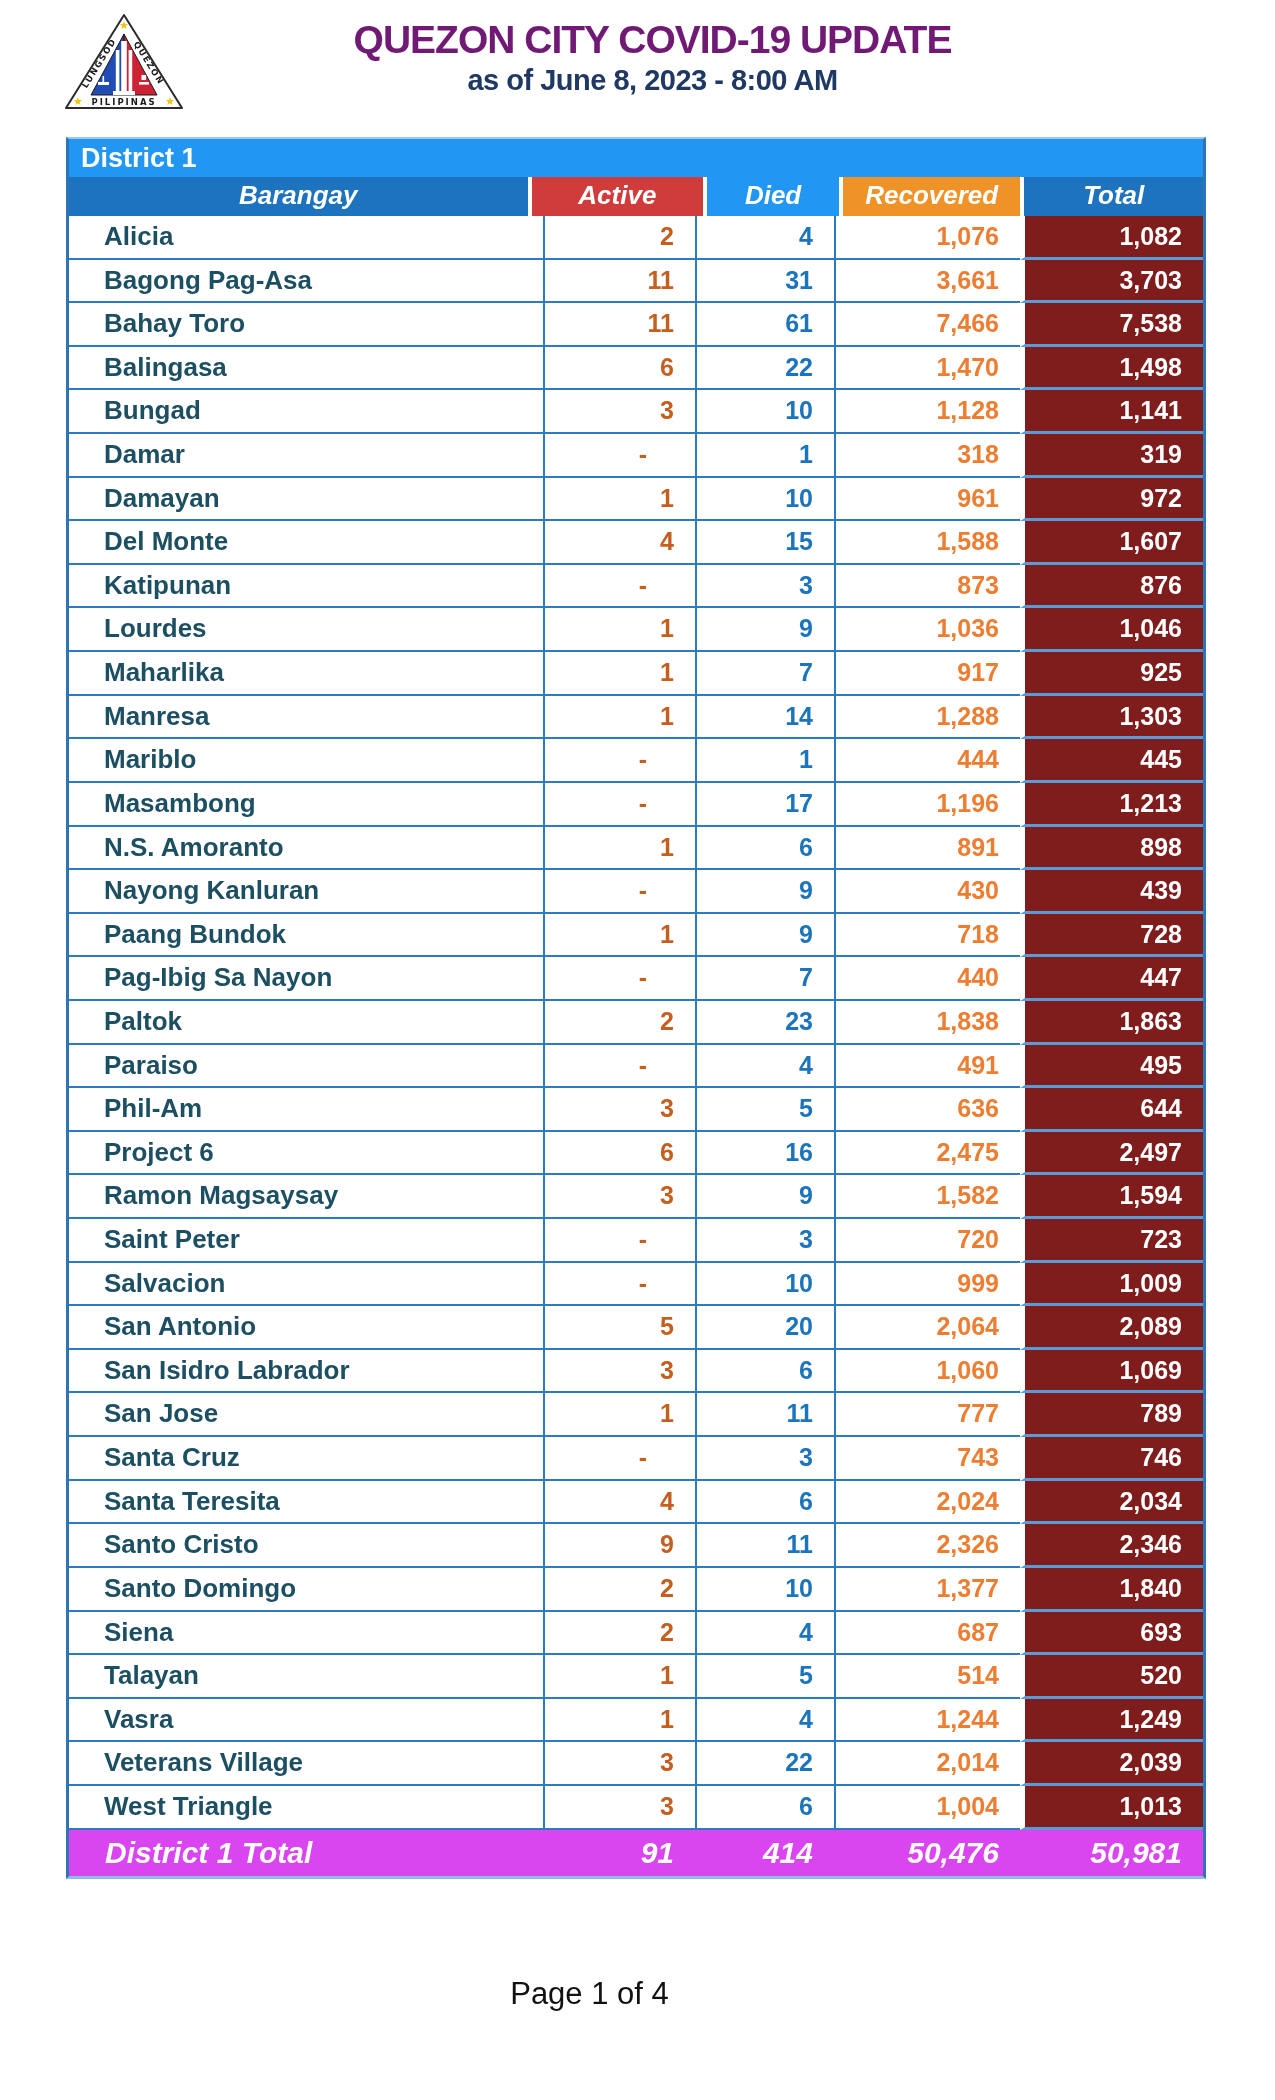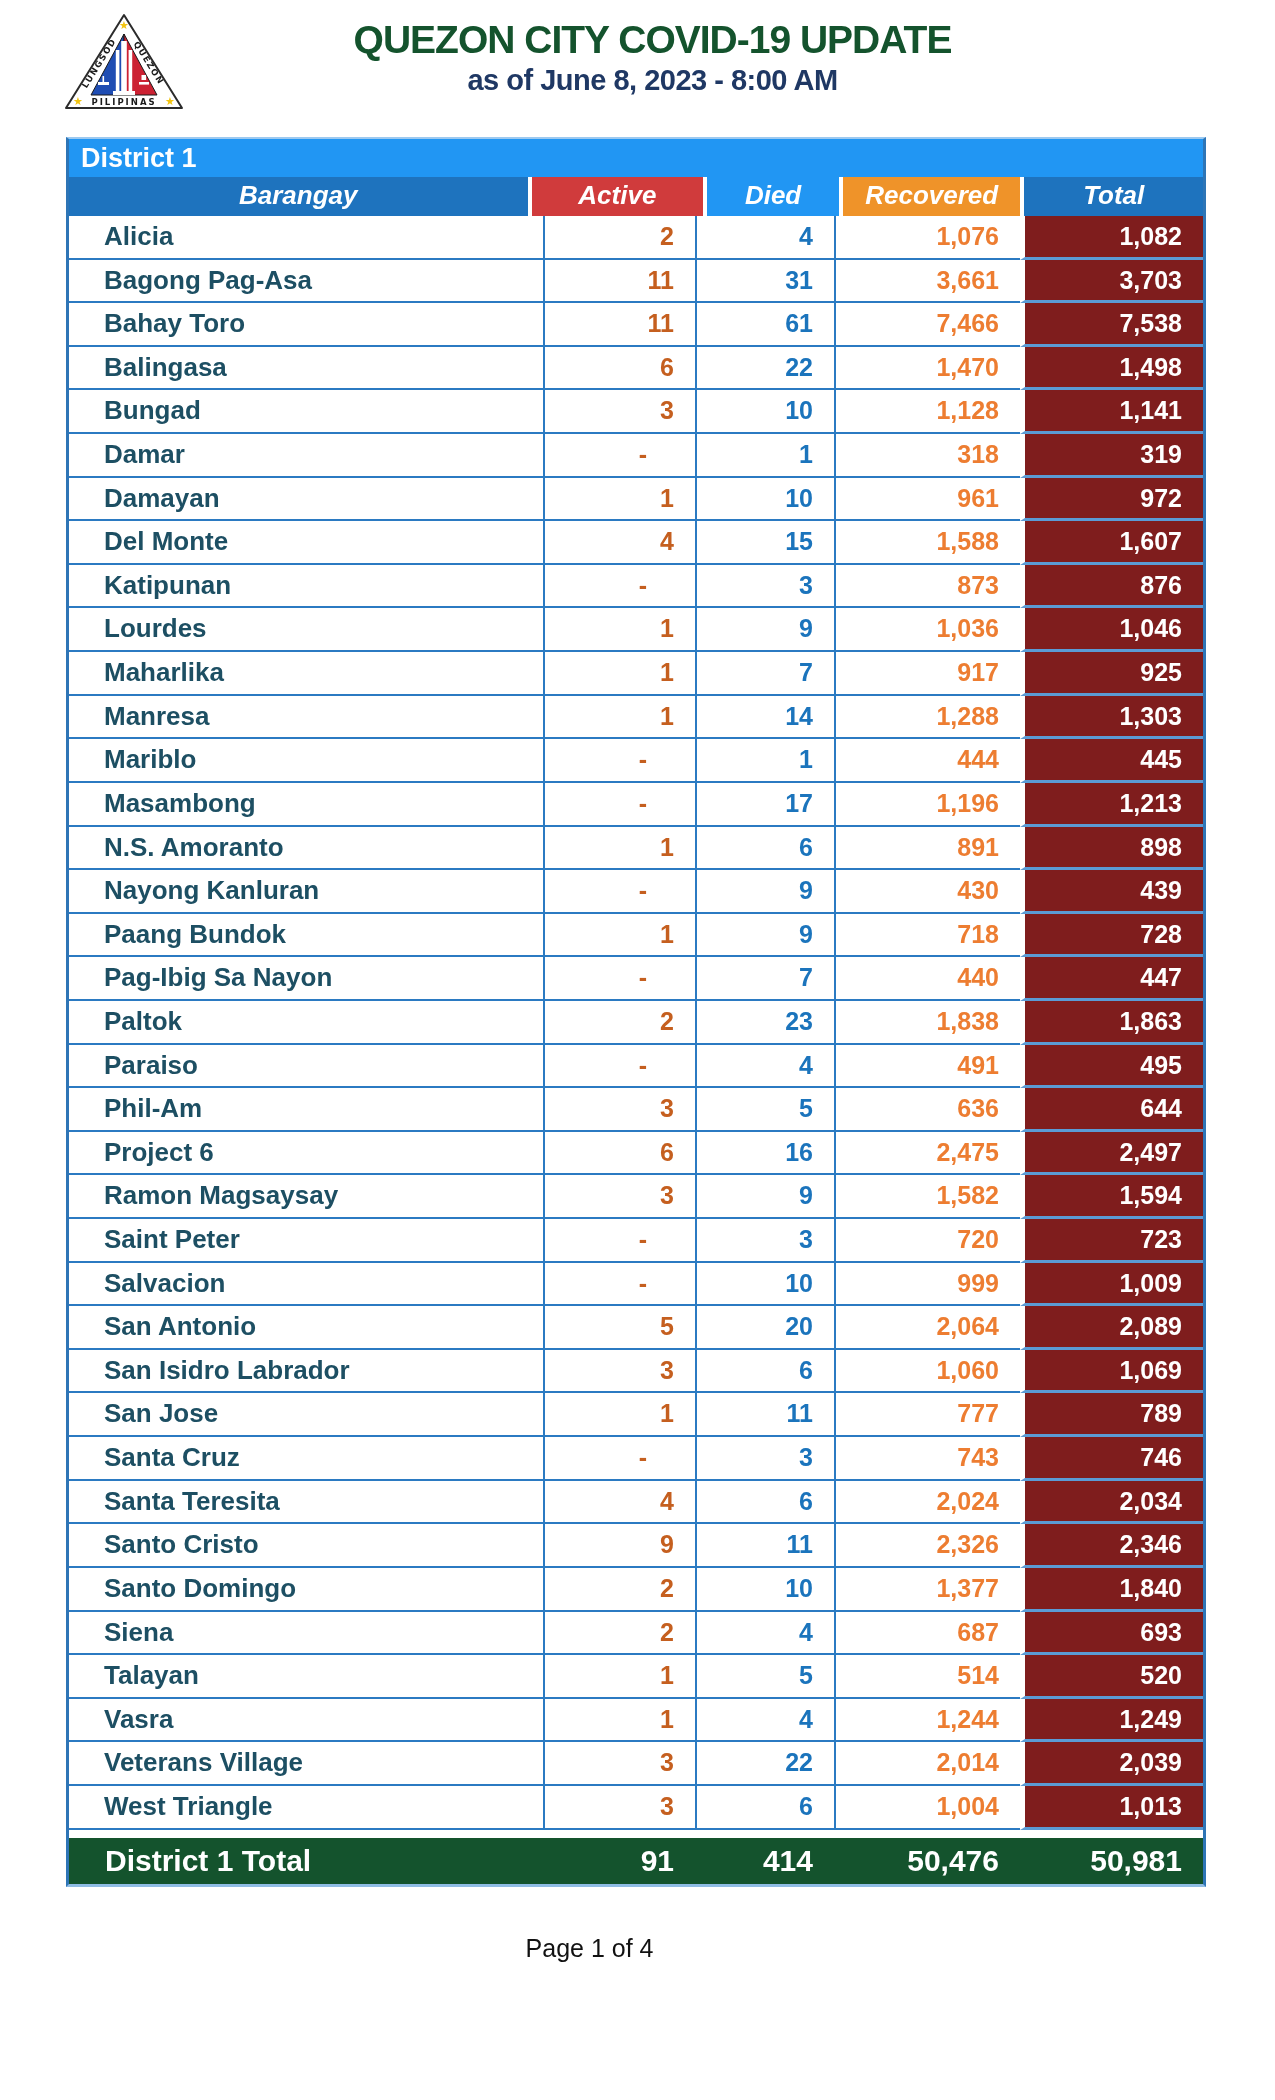--- a/index.html
+++ b/index.html
@@ -3,21 +3,21 @@
 <meta charset="utf-8">
 <style>
   html,body{margin:0;padding:0;}
   body{
     width:1275px;height:2100px;position:relative;background:#ffffff;
     font-family:"Liberation Sans",sans-serif;overflow:hidden;
   }
   
   .report-title{
     position:absolute;top:18px;left:30px;width:1245px;text-align:center;
-    font-size:39px;font-weight:bold;color:#14532d;letter-spacing:-1px;
+    font-size:39px;font-weight:bold;color:#701a75;letter-spacing:-1px;
   }
   .report-subtitle{
     position:absolute;top:64px;left:30px;width:1245px;text-align:center;
     font-size:29px;font-weight:bold;color:#1F3864;letter-spacing:-0.5px;
   }
   .seal{position:absolute;left:62px;top:12px;}
   .seal text{font-family:"DejaVu Sans",sans-serif;}
   
   .qc-table{
     position:absolute;left:66px;top:137px;width:1134px;background:#fff;
@@ -46,34 +46,34 @@
   .c-num{font-weight:bold;font-size:25px;text-align:right;line-height:41px;padding-right:21px;}
   .c-active{width:152px;color:#C55F1F;border-left:2px solid #2B7AC2;}
   .c-died{width:139px;color:#1B74BC;border-left:2px solid #2B7AC2;}
   .c-rec{width:186px;color:#ED7D31;border-left:2px solid #2B7AC2;}
   .c-total{
     width:183px;color:#fff;background:#7f1d1d;border-left:5px solid #fff;
     border-bottom:3px solid #5B9BD5;
   }
   .c-dash{padding-right:48px;}
   .total-row{
-    display:flex;height:46px;background:#14532d;color:#fff;
-    font-weight:bold;margin-top:8px;
+    display:flex;height:46px;background:#d946ef;color:#fff;
+    font-weight:bold;font-style:italic;
   }
   .t{box-sizing:border-box;line-height:46px;}
   .t-label{width:474px;padding-left:36px;font-size:30px;}
   .t-act{width:152px;}
   .t-died{width:139px;}
   .t-rec{width:186px;}
   .t-tot{width:183px;padding-right:24px;}
   .t-num{font-size:30px;text-align:right;padding-right:21px;}
   
   .page-footer{
-    position:absolute;top:1934px;left:0;width:1179px;text-align:center;
-    font-size:25px;color:#111111;
+    position:absolute;top:1976px;left:0;width:1179px;text-align:center;
+    font-size:31px;color:#111111;
   }
 </style>
 </head>
 <body>
 
 <svg class="seal" width="124" height="100" viewBox="0 0 124 100" xmlns="http://www.w3.org/2000/svg">
   <polygon points="62,3 120,96 4,96" fill="#ffffff" stroke="#2b2b2b" stroke-width="2" stroke-linejoin="round"></polygon>
   <polygon points="62,22 62,83 29,83" fill="#1F4DB3" stroke="#1a1a1a" stroke-width="1"></polygon>
   <polygon points="62,22 95,83 62,83" fill="#CC2233" stroke="#1a1a1a" stroke-width="1"></polygon>
   <g>

